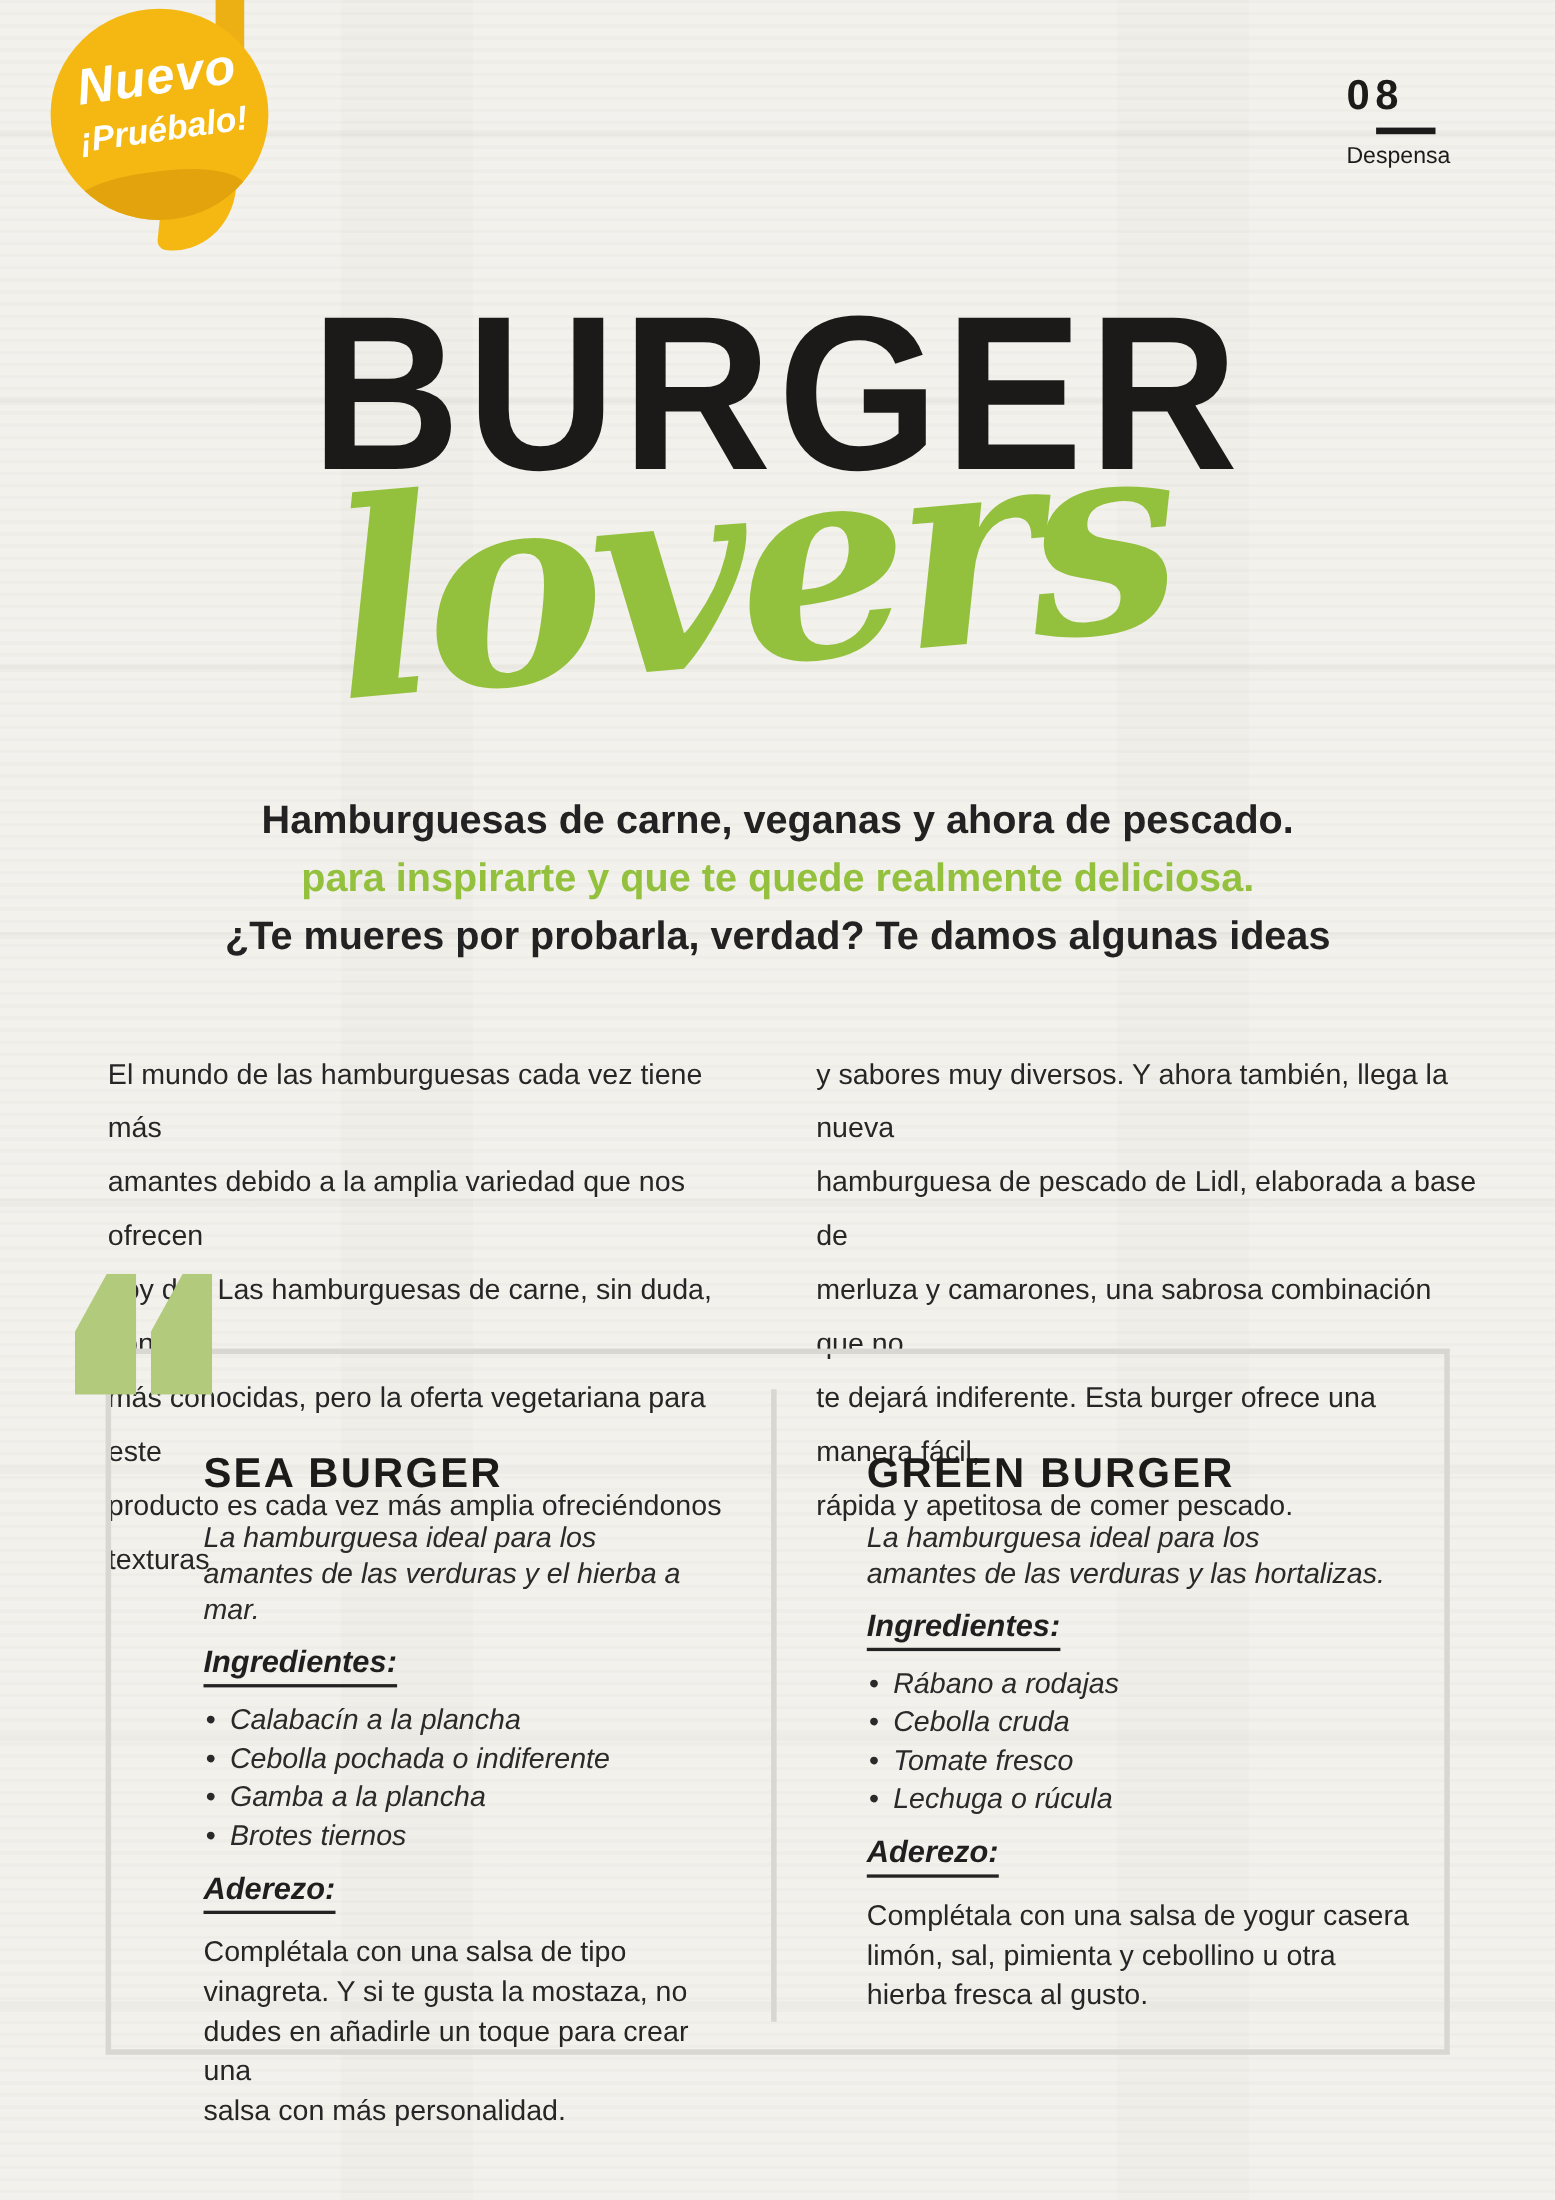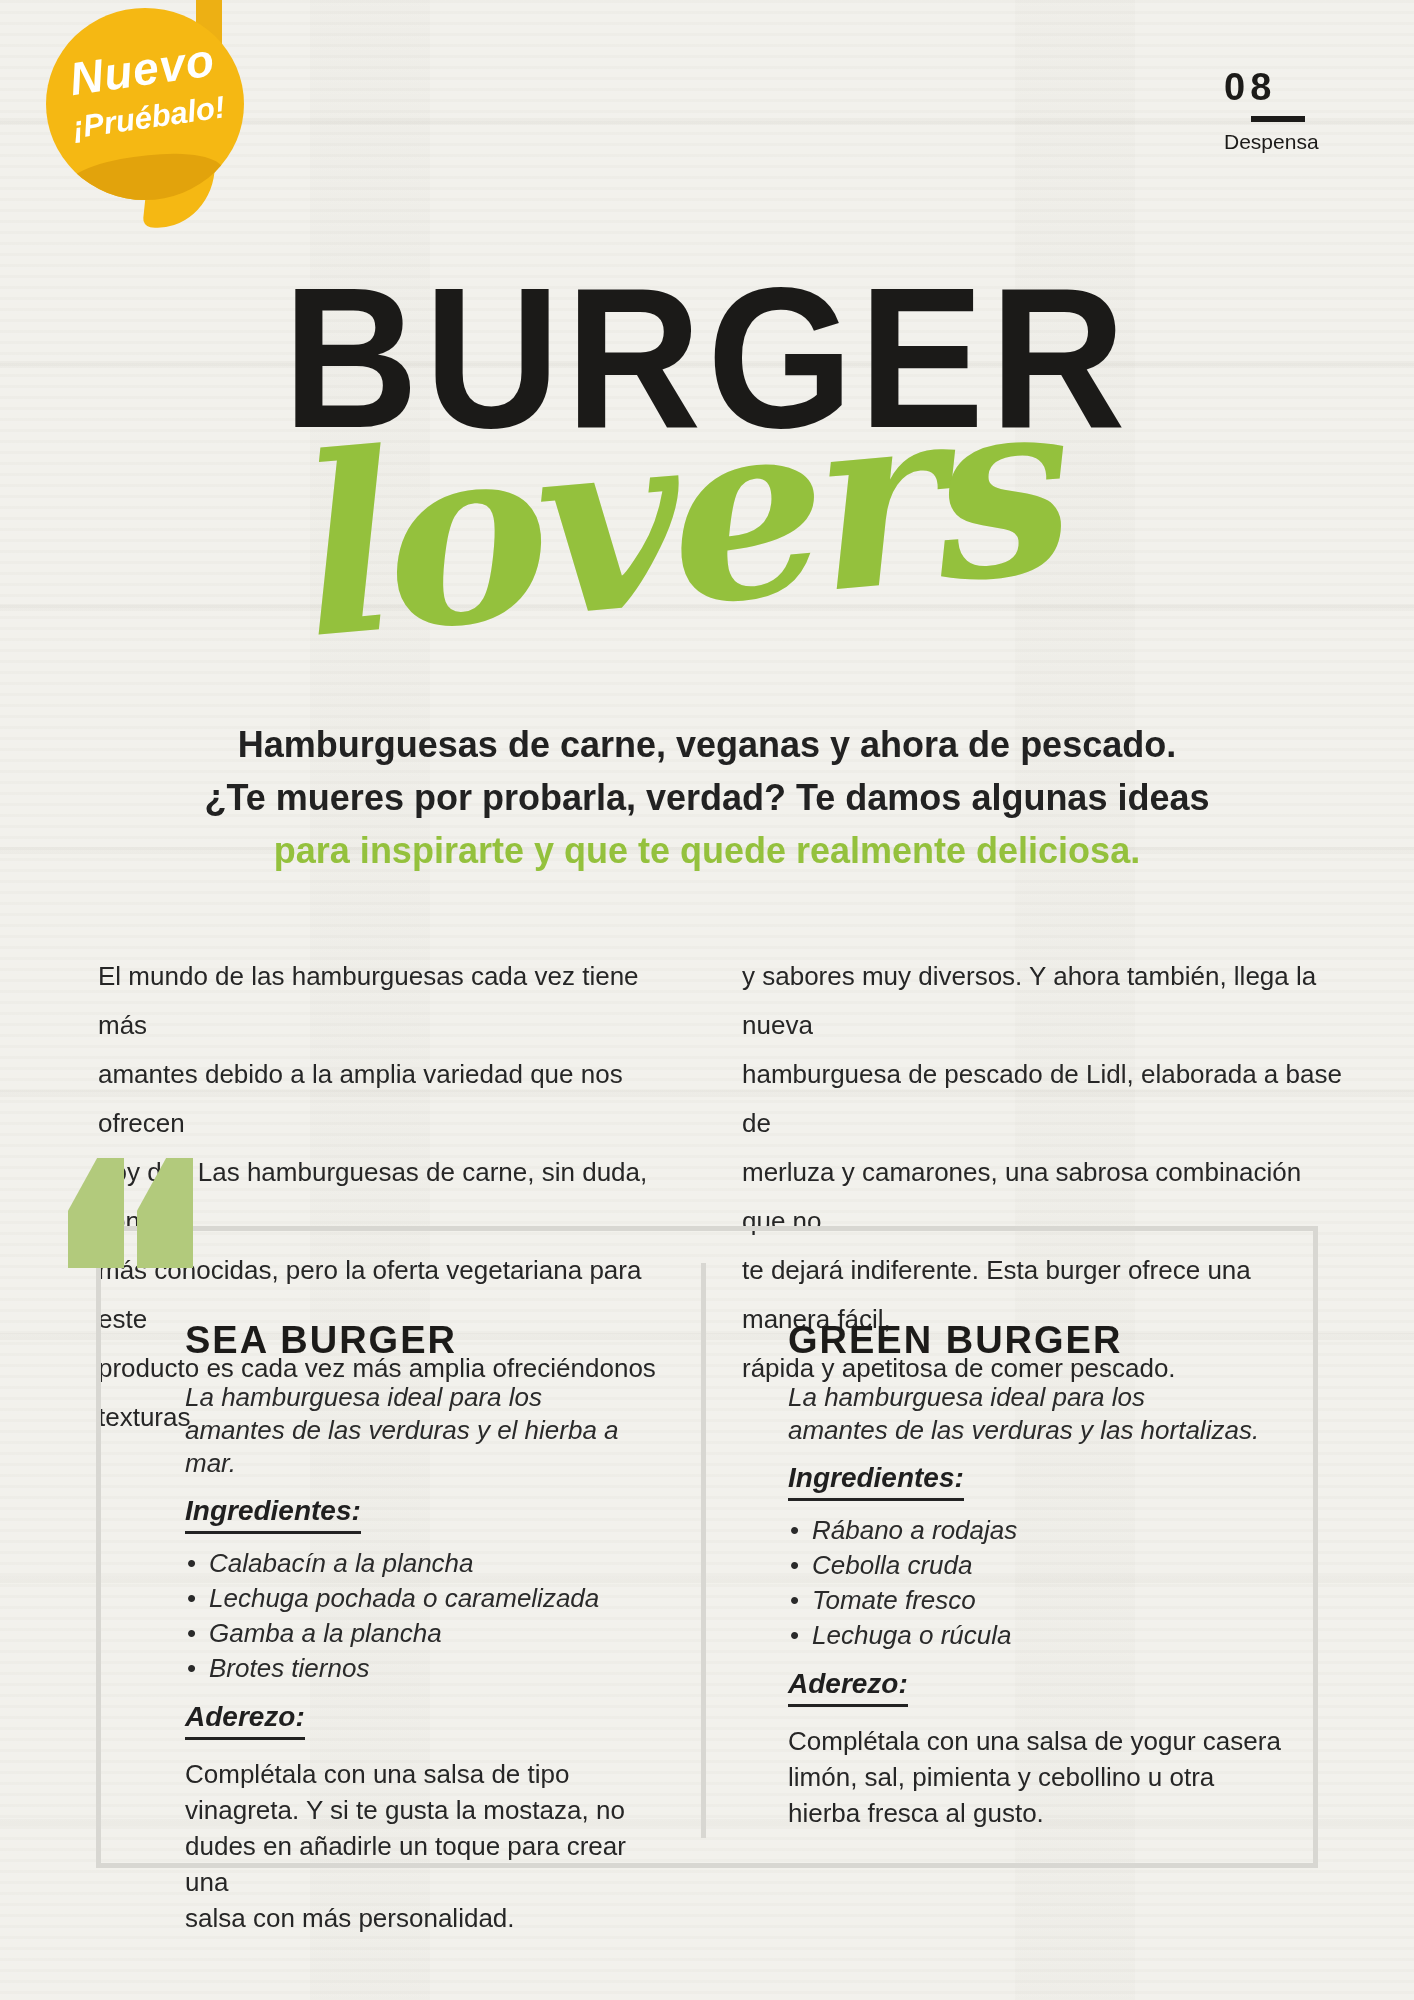--- a/index.html
+++ b/index.html
@@ -97,22 +97,22 @@
     <div class="pagenum">08</div>
     <div class="pagenum-rule"></div>
     <div class="section-label">Despensa</div>
   </div>
 
   <div class="script">lovers</div>
   <h1 class="title">BURGER</h1>
 
   <div class="deck">
     <div class="deck-line dark">Hamburguesas de carne, veganas y ahora de pescado.</div>
+    <div class="deck-line green">para inspirarte y que te quede realmente deliciosa.</div>
     <div class="deck-line dark">¿Te mueres por probarla, verdad? Te damos algunas ideas</div>
-    <div class="deck-line green">para inspirarte y que te quede realmente deliciosa.</div>
   </div>
 
   <div class="col col-a">
     <div>El mundo de las hamburguesas cada vez tiene más</div>
     <div>amantes debido a la amplia variedad que nos ofrecen</div>
     <div>hoy día. Las hamburguesas de carne, sin duda, son las</div>
     <div>más conocidas, pero la oferta vegetariana para este</div>
     <div>producto es cada vez más amplia ofreciéndonos texturas</div>
   </div>
 
@@ -134,21 +134,21 @@
 
     <section class="recipe recipe-left">
       <h2 class="rtitle">SEA BURGER</h2>
       <div class="rdesc">
         <div>La hamburguesa ideal para los</div>
         <div>amantes de las verduras y el hierba a mar.</div>
       </div>
       <div class="rlabel-wrap"><span class="rlabel">Ingredientes:</span></div>
       <ul class="rlist">
         <li>Calabacín a la plancha</li>
-        <li>Lechuga pochada o caramelizada</li>
+        <li>Cebolla pochada o indiferente</li>
         <li>Gamba a la plancha</li>
         <li>Brotes tiernos</li>
       </ul>
       <div class="rlabel-wrap"><span class="rlabel">Aderezo:</span></div>
       <div class="rtext">
         <div>Complétala con una salsa de tipo</div>
         <div>vinagreta. Y si te gusta la mostaza, no</div>
         <div>dudes en añadirle un toque para crear una</div>
         <div>salsa con más personalidad.</div>
       </div>

